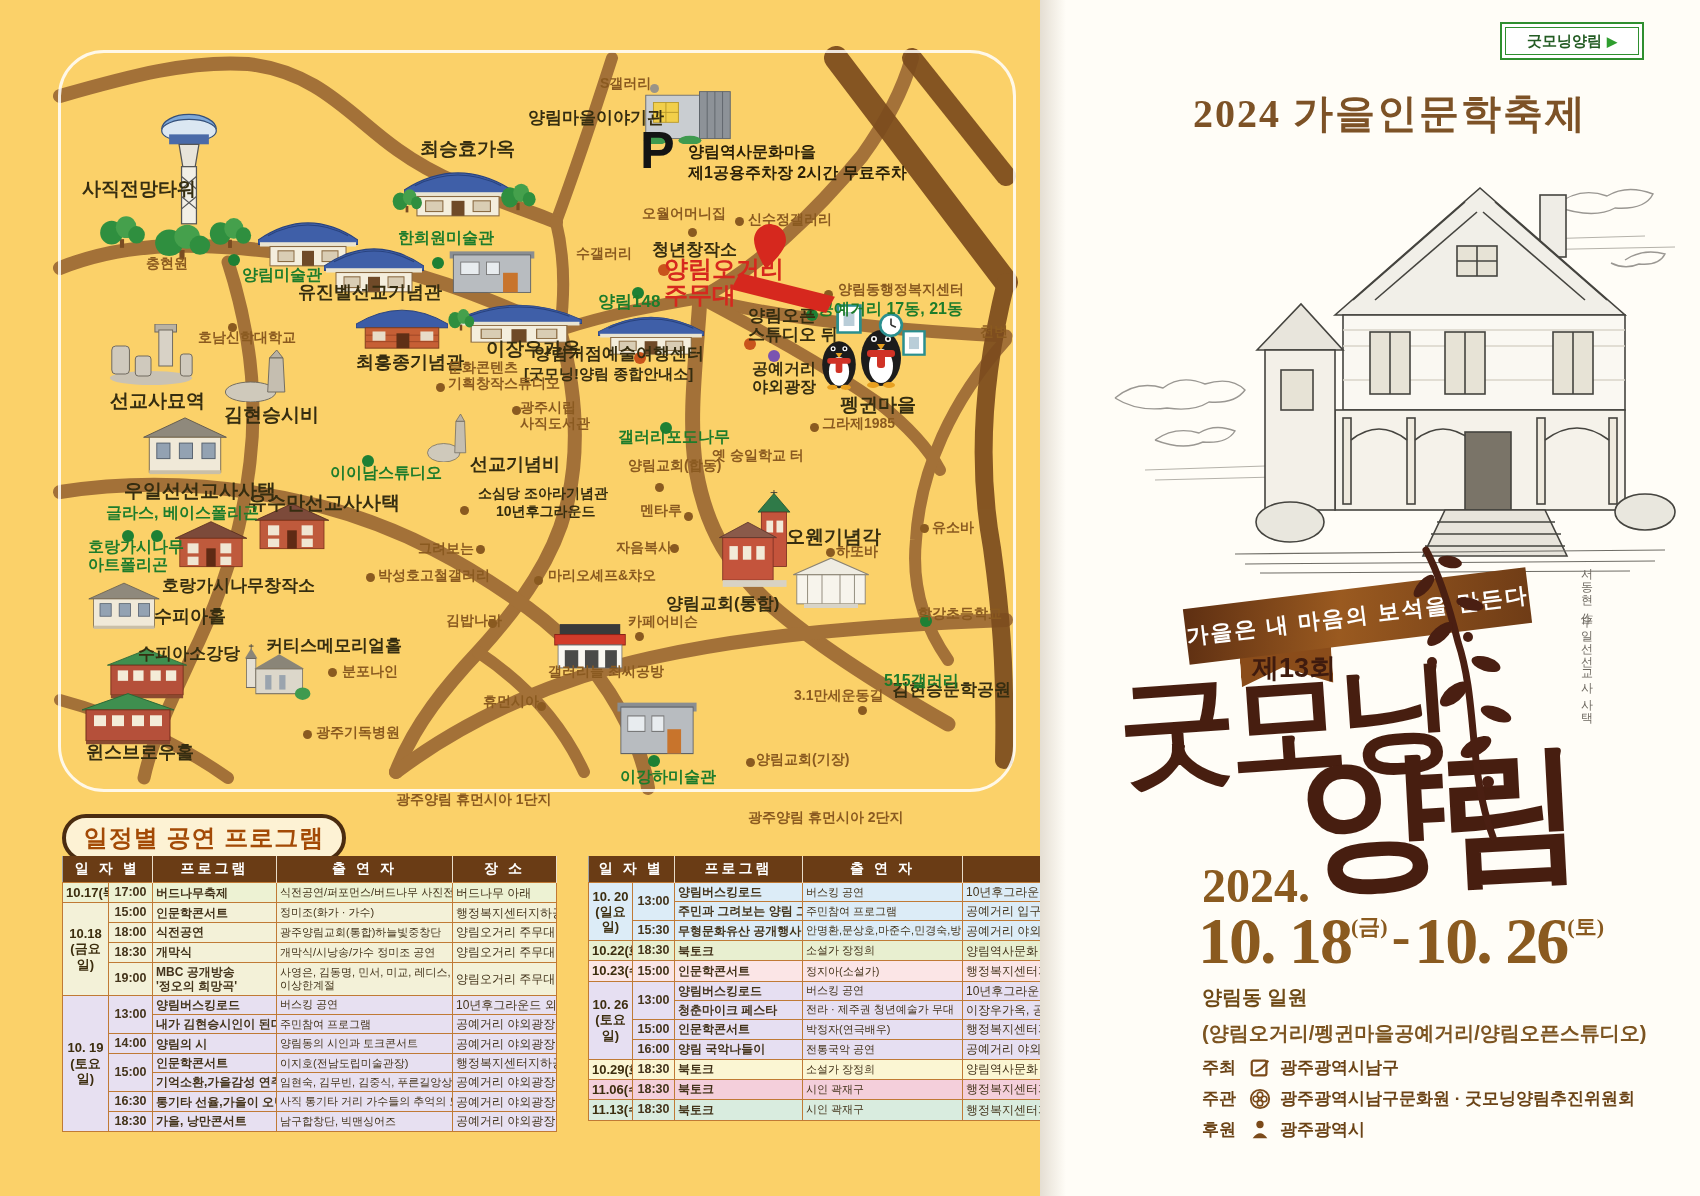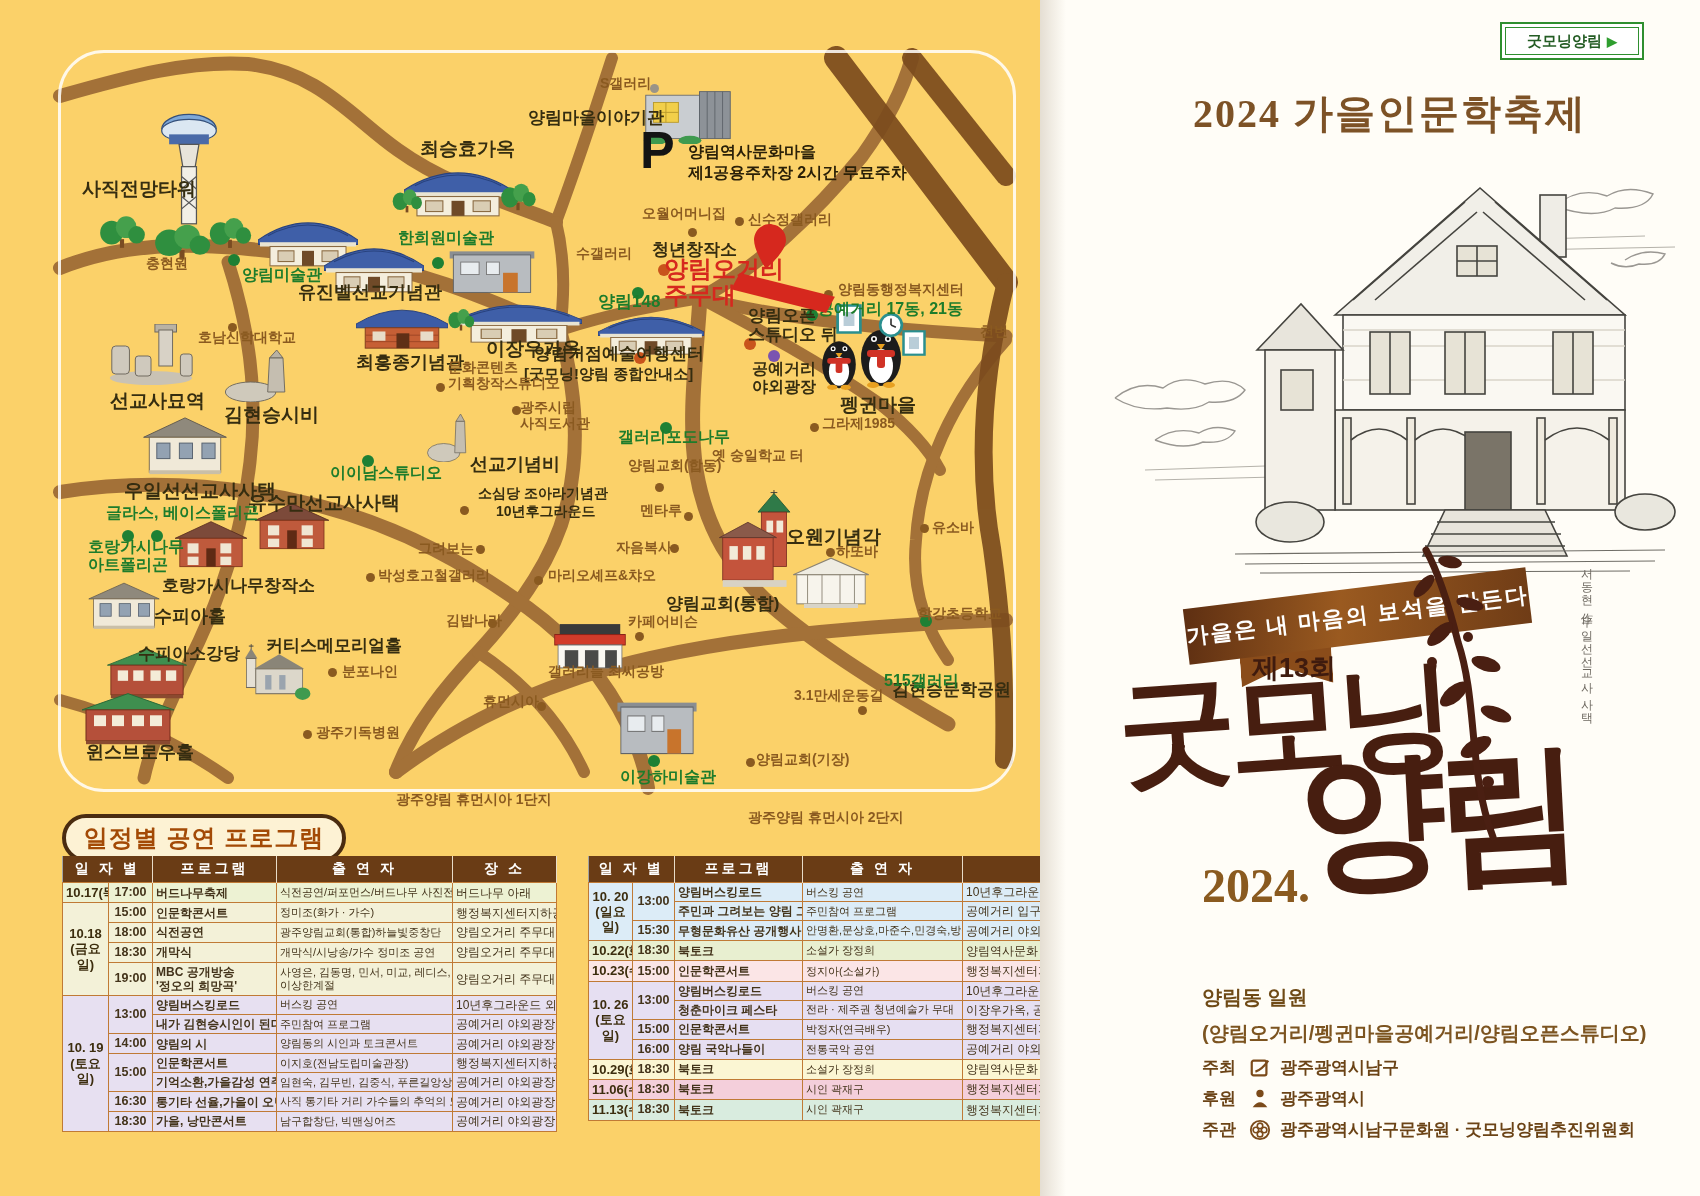--- a/index.html
+++ b/index.html
@@ -882,45 +882,52 @@
       <ellipse cx="52" cy="20" rx="12" ry="6" transform="rotate(10 52 20)"></ellipse>
       <circle cx="34" cy="120" r="5"></circle>
         <circle cx="70" cy="95" r="5"></circle>
         <circle cx="90" cy="240" r="6"></circle>
     </g>
   </svg>
 
   <div class="credit">서동현 作 우일선선교사 사택</div>
 
   <div class="year">2024.</div>
+  <div class="dates">
+    <span class="big">10. 18</span>
+    <span class="day">(금)</span>
+    <span class="dash">-</span>
+    <span class="big">10. 26</span>
+    <span class="day">(토)</span>
+  </div>
   <div class="venue">양림동 일원</div>
   <div class="venue-detail">(양림오거리/펭귄마을공예거리/양림오픈스튜디오)</div>
   <div class="hosts" id="hosts">
       <div class="host-row">
         <span class="role">주최</span>
         <span class="host-icon"><svg viewBox="0 0 24 24">
             <rect x="3" y="4" width="16" height="16" rx="2" fill="none" stroke="#7b4a1a" stroke-width="2.4"></rect>
             <path d="M7,16 Q14,14 21,4" fill="none" stroke="#7b4a1a" stroke-width="2.4"></path>
           </svg></span>
         <span>광주광역시남구</span>
       </div>
       <div class="host-row">
-        <span class="role">후원</span>
-        <span class="host-icon"><svg viewBox="0 0 24 24">
-            <circle cx="12" cy="6" r="4" fill="#7b4a1a"></circle>
-            <path d="M4,21 Q12,10 20,21 Z" fill="#7b4a1a"></path>
-          </svg></span>
-        <span>광주광역시</span>
-      </div>
-      <div class="host-row">
         <span class="role">주관</span>
         <span class="host-icon"><svg viewBox="0 0 24 24">
             <circle cx="12" cy="12" r="10" fill="none" stroke="#7b4a1a" stroke-width="2"></circle>
             <circle cx="12" cy="7.5" r="3" fill="none" stroke="#7b4a1a" stroke-width="1.8"></circle>
             <circle cx="12" cy="16.5" r="3" fill="none" stroke="#7b4a1a" stroke-width="1.8"></circle>
             <circle cx="7.5" cy="12" r="3" fill="none" stroke="#7b4a1a" stroke-width="1.8"></circle>
             <circle cx="16.5" cy="12" r="3" fill="none" stroke="#7b4a1a" stroke-width="1.8"></circle>
           </svg></span>
         <span>광주광역시남구문화원 · 굿모닝양림추진위원회</span>
       </div>
+      <div class="host-row">
+        <span class="role">후원</span>
+        <span class="host-icon"><svg viewBox="0 0 24 24">
+            <circle cx="12" cy="6" r="4" fill="#7b4a1a"></circle>
+            <path d="M4,21 Q12,10 20,21 Z" fill="#7b4a1a"></path>
+          </svg></span>
+        <span>광주광역시</span>
+      </div>
     </div>
 
 </div>
 
 </body></html>

